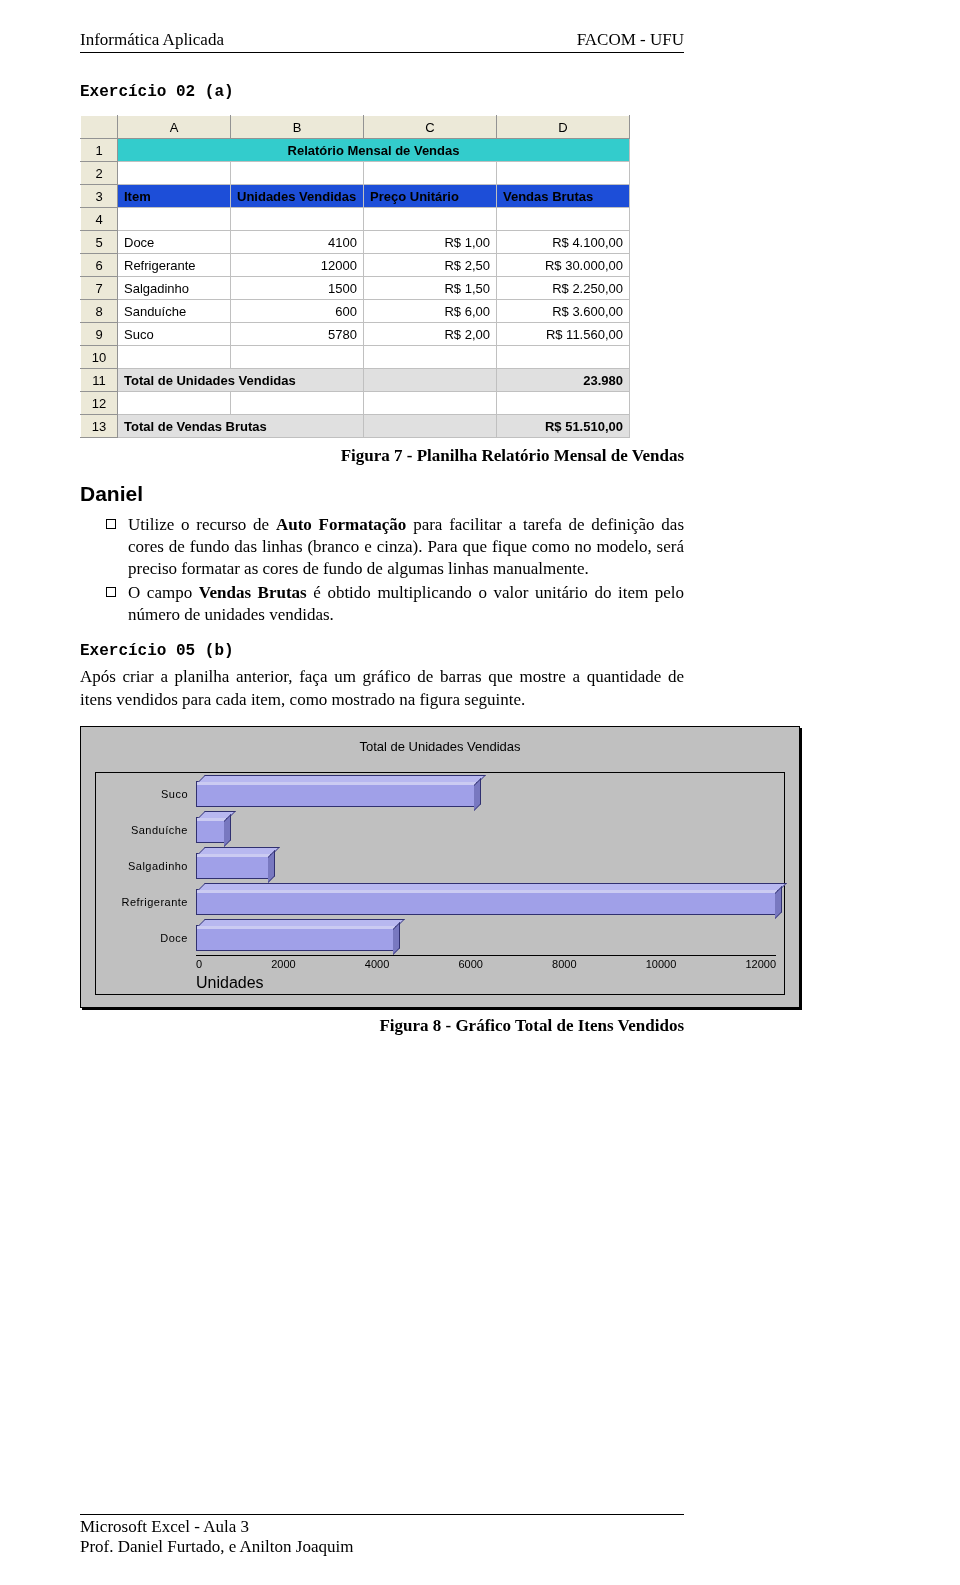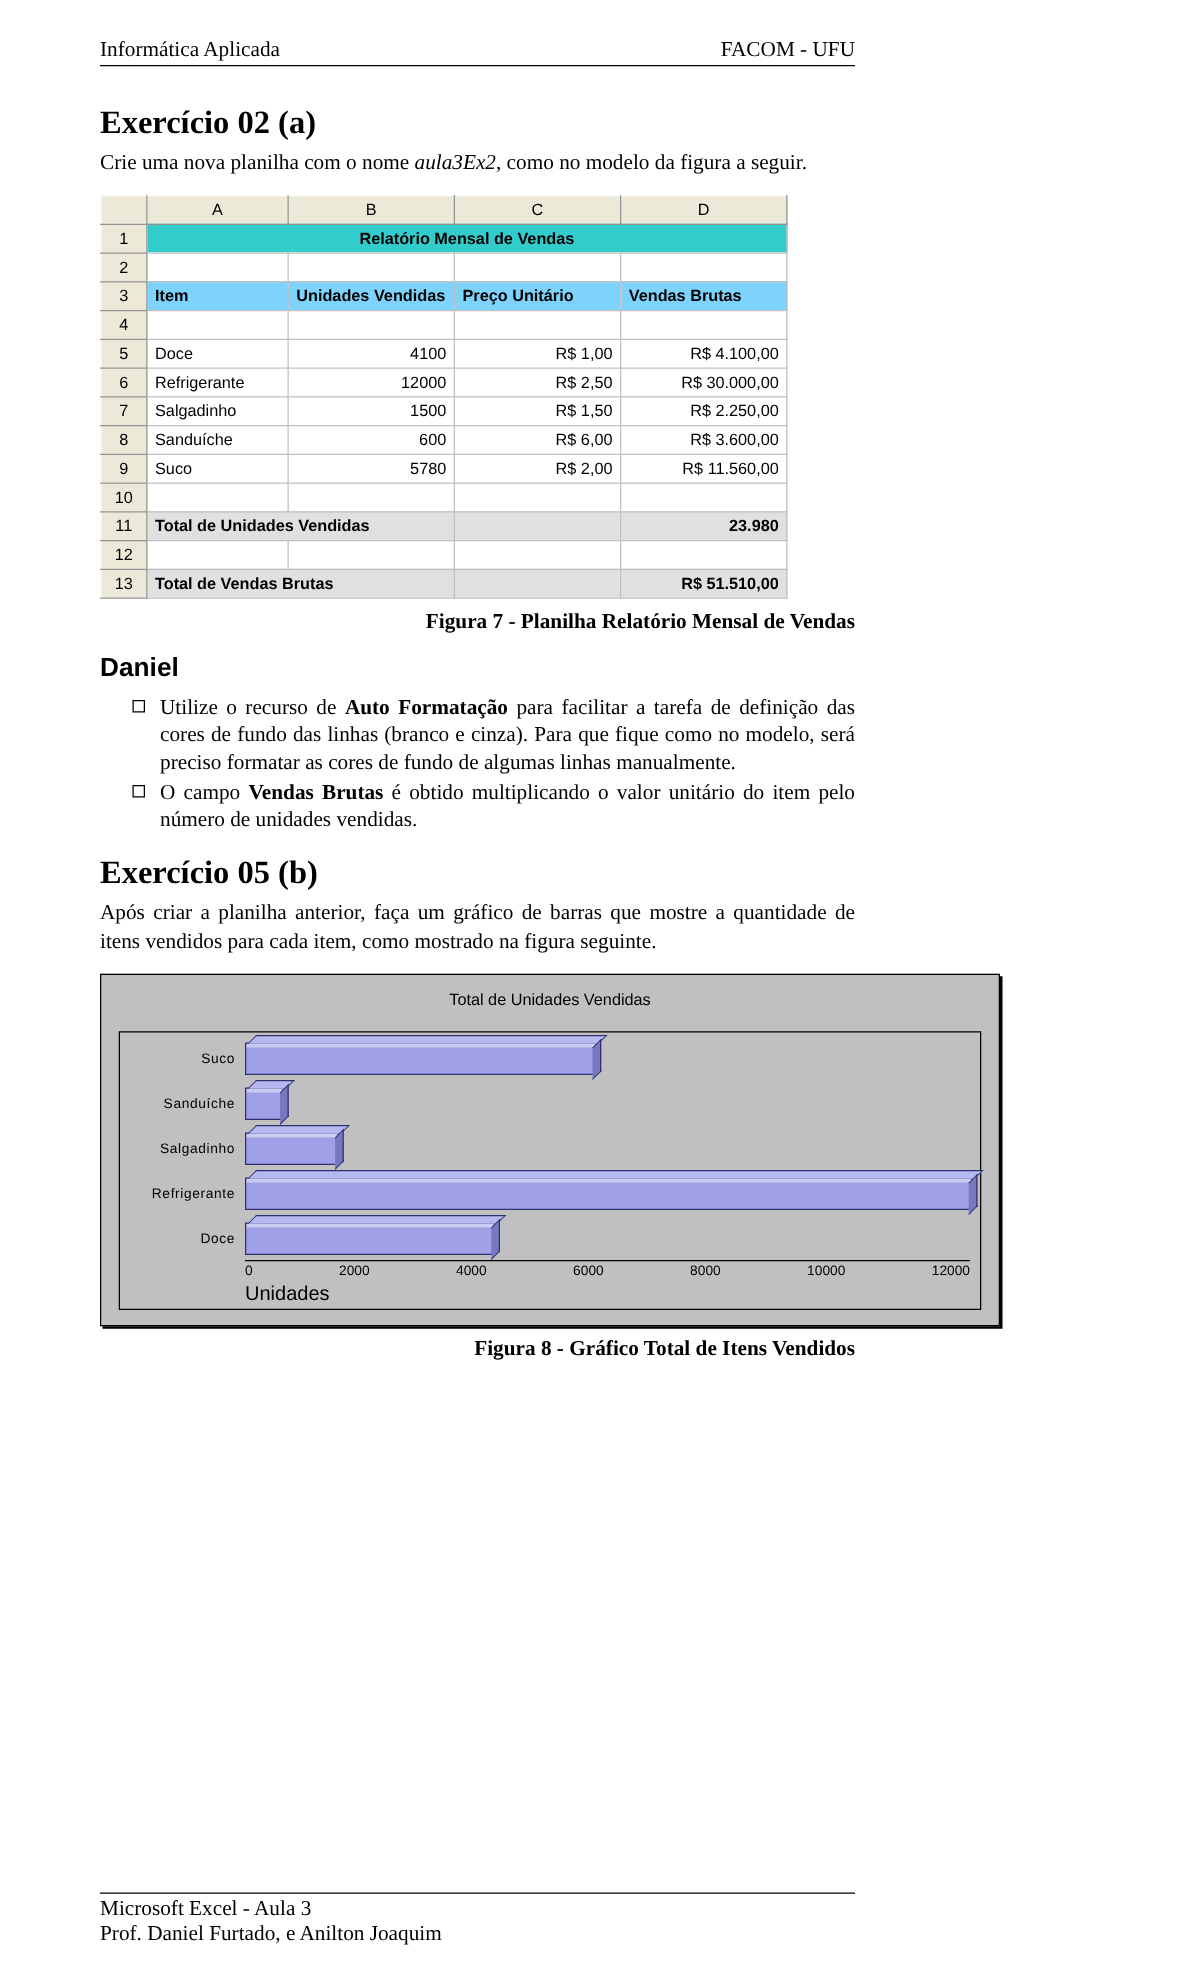--- a/index.html
+++ b/index.html
@@ -21,22 +21,22 @@
     display:flex;
     justify-content:space-between;
     font-size:17px;
   }
   .hr{
     border:none;
     border-top:1.2px solid #000;
     margin:2px 0 30px 0;
   }
   h2.exercise{
-    font-family:Liberation Serif, serif;
-    font-size:26px;
+    font-family:Liberation Mono, monospace;
+    font-size:16px;
     font-weight:bold;
     margin:0 0 6px 0;
   }
   .para{
     margin:0 0 10px 0;
     text-align:justify;
     line-height:1.35;
   }
   .italic{font-style:italic;}
   .bold{font-weight:bold;}
@@ -80,21 +80,21 @@
     border-top:1px solid #fff;
     border-left:1px solid #fff;
     width:24px;
   }
   table.sheet td.title-row{
     background:#33cccc;
     font-weight:bold;
     text-align:center;
   }
   table.sheet td.header-row{
-    background:#7dd3fc;
+    background:#1d4ed8;
     font-weight:bold;
   }
   table.sheet td.gray-row{
     background:#e0e0e0;
     font-weight:bold;
   }
   table.sheet td.num{text-align:right;}
   .fig-caption{
     text-align:right;
     font-weight:bold;
@@ -238,23 +238,20 @@
 
 <div class="page">
 
   <div class="header-line">
     <span>Informática Aplicada</span>
     <span>FACOM - UFU</span>
   </div>
   <hr class="hr">
 
   <h2 class="exercise">Exercício 02 (a)</h2>
-  <p class="para">
-    <span>Crie uma nova planilha com o nome </span><span class="italic">aula3Ex2</span><span>, como no modelo da figura a seguir.</span>
-  </p>
 
   <div class="sheet-wrap">
     <table class="sheet">
       <tbody>
           <tr>
         <th class="corner"></th>
         <th class="col first">A</th>
         <th class="col">B</th>
         <th class="col">C</th>
         <th class="col">D</th>

